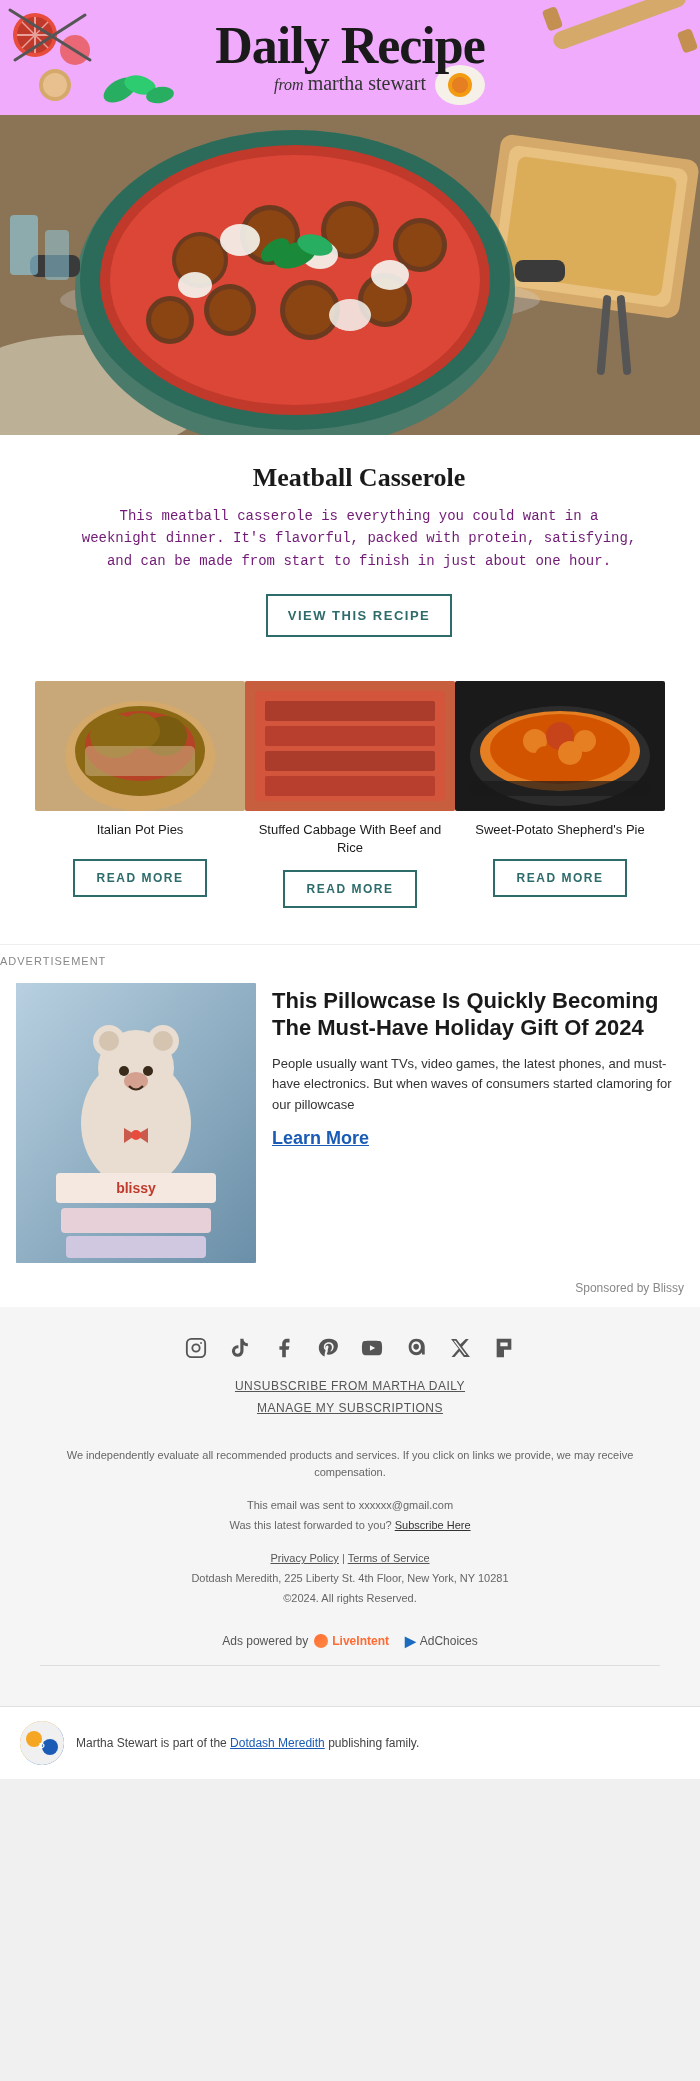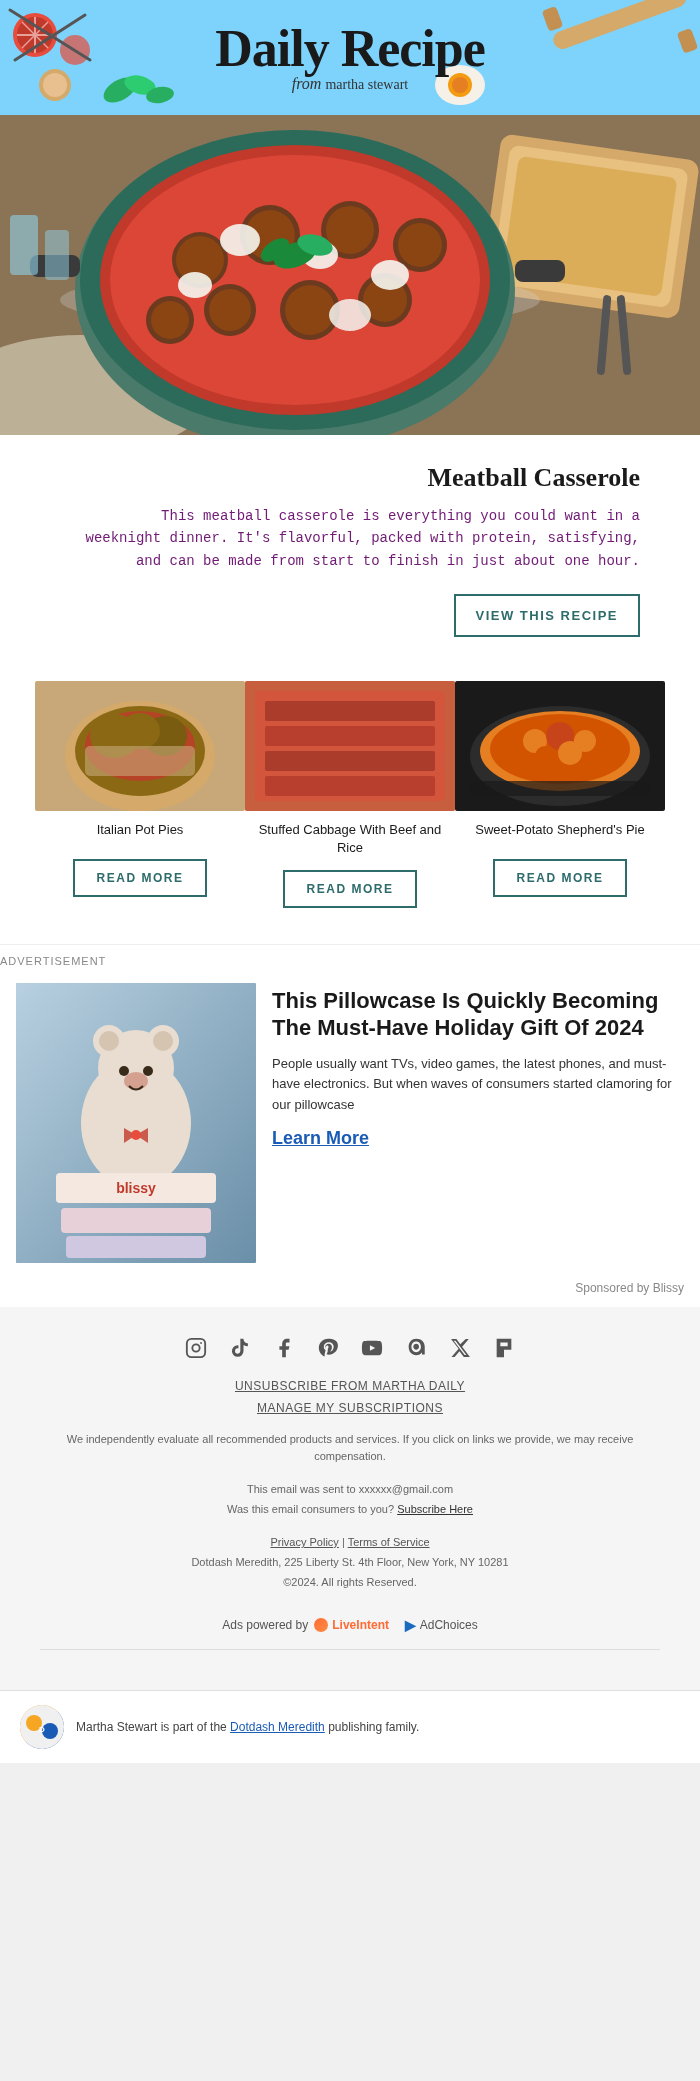--- a/index.html
+++ b/index.html
@@ -9,21 +9,21 @@
       display: flex;
       justify-content: center;
     }
     .email-wrapper {
       width: 700px;
       background: #ffffff;
     }
 
     
     .header-banner {
-      background: #7dd3fc;
+      background: #f0abfc;
       width: 100%;
       height: 115px;
       position: relative;
       overflow: hidden;
       display: flex;
       align-items: center;
       justify-content: center;
     }
     .header-decorations {
       position: absolute;
@@ -44,35 +44,35 @@
     }
     .header-title p {
       font-size: 16px;
       color: #333;
       font-style: italic;
       font-family: Georgia, serif;
     }
     .header-title p span {
       font-style: normal;
       font-family: Georgia, serif;
-      font-size: 14px;
+      font-size: 20px;
     }
 
     
     .hero-image-container {
       width: 100%;
       height: 320px;
       overflow: hidden;
       background: #8b4513;
     }
 
     
     .recipe-info {
       padding: 28px 60px 24px;
-      text-align: right;
+      text-align: center;
       margin-left: 18px;
     }
     .recipe-title {
       font-size: 26px;
       font-weight: bold;
       color: #1a1a1a;
       font-family: Georgia, serif;
       margin-bottom: 12px;
     }
     .recipe-description {
@@ -230,21 +230,21 @@
       width: 22px;
       height: 22px;
       display: flex;
       align-items: center;
       justify-content: center;
       color: #555;
       font-size: 16px;
       cursor: pointer;
     }
     .footer-links {
-      margin-bottom: 16px;
+      margin-bottom: 32px;
     }
     .footer-link {
       font-size: 12px;
       color: #555;
       text-decoration: underline;
       font-family: Arial, sans-serif;
       display: block;
       margin-bottom: 8px;
       cursor: pointer;
       text-transform: uppercase;
@@ -642,21 +642,21 @@
     <div class="footer-links">
       <a class="footer-link" href="#">UNSUBSCRIBE from Martha Daily</a>
       <a class="footer-link" href="#">MANAGE MY SUBSCRIPTIONS</a>
     </div>
 
     <p class="footer-disclaimer">We independently evaluate all recommended products and services. If you click on links we provide, we may receive compensation.</p>
 
     <div class="footer-email-info">
       <p>This email was sent to xxxxxx@gmail.com</p>
       <p>
-        <span>Was this email consumers to you?</span>
+        <span>Was this latest forwarded to you?</span>
         <a href="#" style="color:#333;text-decoration:underline;font-family:Arial,sans-serif;font-size:11px;">Subscribe Here</a>
       </p>
     </div>
 
     <div class="footer-legal">
       <p><a href="#" style="color:#555;text-decoration:underline;font-family:Arial,sans-serif;font-size:11px;">Privacy Policy</a> | <a href="#" style="color:#555;text-decoration:underline;font-family:Arial,sans-serif;font-size:11px;">Terms of Service</a></p>
       <p>Dotdash Meredith, 225 Liberty St. 4th Floor, New York, NY 10281</p>
       <p>©2024. All rights Reserved.</p>
     </div>
 

